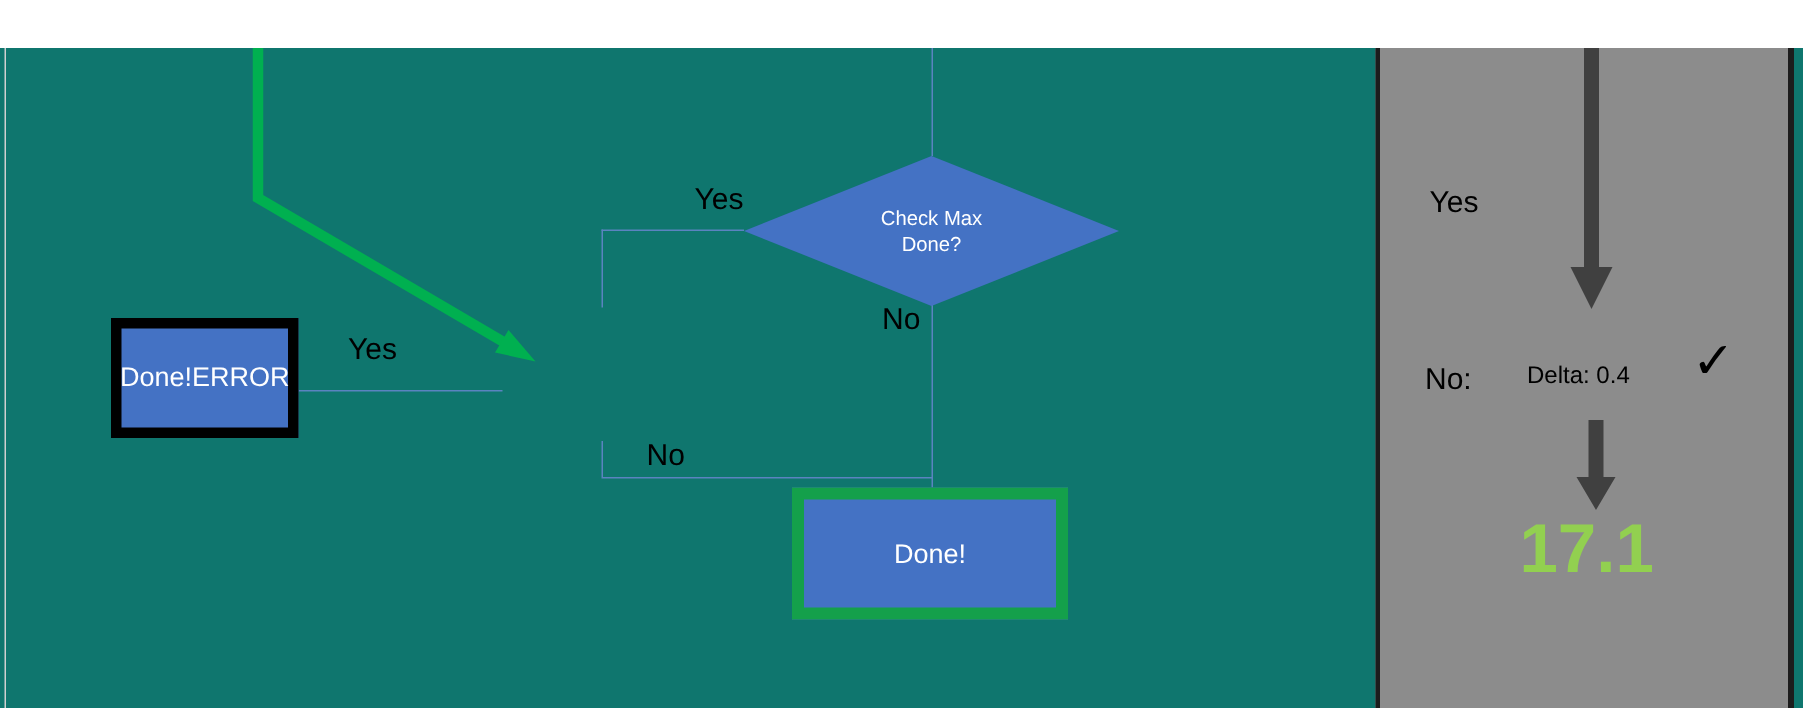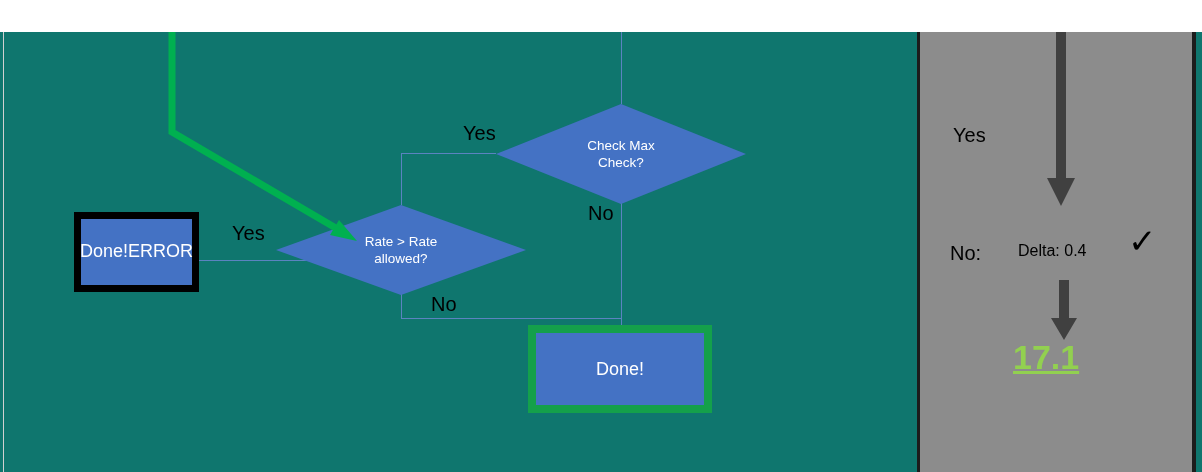--- a/index.html
+++ b/index.html
@@ -110,24 +110,23 @@
     position: absolute;
     color: #000000;
     white-space: nowrap;
   }
   #panel-yes   { left: 33px;  top: 92px;  font-size: 20px; }
   #panel-no    { left: 30px;  top: 210px; font-size: 20px; }
   #panel-delta { left: 98px;  top: 210px; font-size: 16px; }
   #panel-check { left: 208px; top: 192px; font-size: 34px; line-height: 1; font-family: "DejaVu Sans", sans-serif; }
   #panel-value {
     left: 93px; top: 306px;
-    font-size: 34px;
+    font-size: 46px;
     font-weight: bold;
     color: #92d050;
-    text-decoration: underline;
   }
   #panel-arrow-long, #panel-arrow-short {
     position: absolute;
   }
 </style>
 </head>
 <body>
 
 <div id="screen">
 
@@ -144,33 +143,24 @@
 
   <div class="conn v" style="left:401px; top:262px; height:24px;"></div>
   <div class="conn h" style="left:401px; top:286px; width:221px;"></div>
 
   <div class="diamond-wrap" id="diamond-check-max" style="left:496px; top:72px; width:250px; height:100px;">
     <svg width="250" height="100" viewBox="0 0 250 100" aria-hidden="true">
       <polygon points="125,0 250,50 125,100 0,50" fill="#4472C4"></polygon>
     </svg>
     <div class="diamond-label">
       <span class="line">Check Max</span>
-      <span class="line">Check?</span>
+      <span class="line">Done?</span>
     </div>
   </div>
 
-  <div class="diamond-wrap" id="diamond-rate-allowed" style="left:276px; top:173px; width:250px; height:90px;">
-    <svg width="250" height="90" viewBox="0 0 250 90" aria-hidden="true">
-      <polygon points="125,0 250,45 125,90 0,45" fill="#4472C4"></polygon>
-    </svg>
-    <div class="diamond-label">
-      <span class="line">Rate &gt; Rate</span>
-      <span class="line">allowed?</span>
-    </div>
-  </div>
 
   <div class="procbox" id="box-error">
     <span class="line">Done!</span>
     <span class="line">ERROR</span>
   </div>
 
   <div class="procbox" id="box-done">
     <span class="line">Done!</span>
   </div>
 

